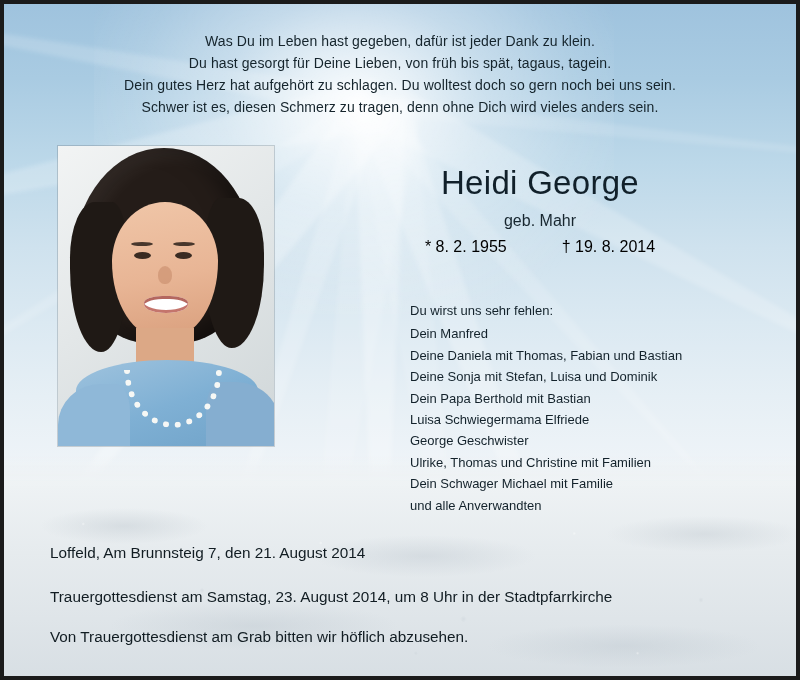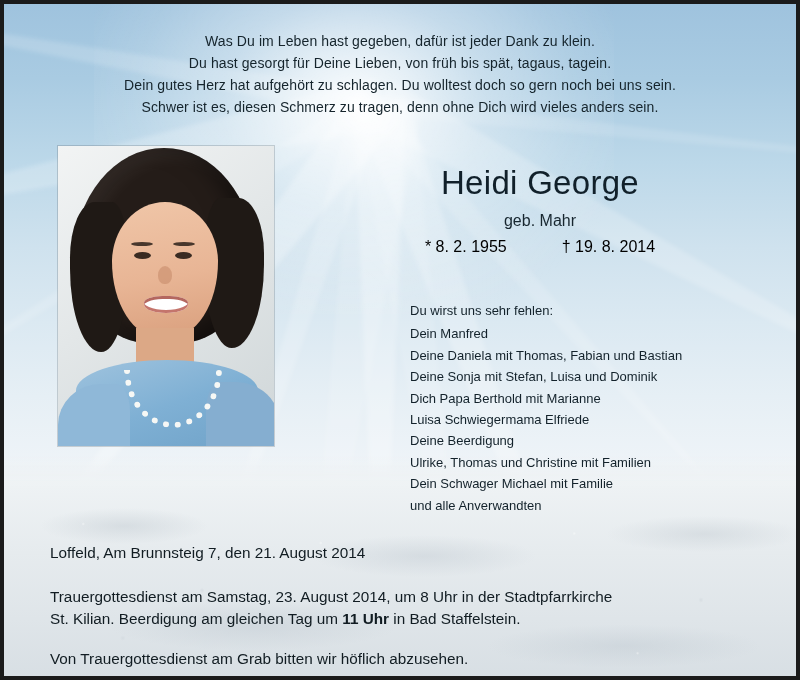--- a/index.html
+++ b/index.html
@@ -372,31 +372,30 @@
       <span>* 8. 2. 1955</span>
       <span class="sep"></span>
       <span>† 19. 8. 2014</span>
     </div>
 
     <div class="survivors">
       <div class="lead">Du wirst uns sehr fehlen:</div>
       <div>Dein Manfred</div>
       <div>Deine Daniela mit Thomas, Fabian und Bastian</div>
       <div>Deine Sonja mit Stefan, Luisa und Dominik</div>
-      <div>Dich Papa Berthold mit Marianne</div>
+      <div>Dein Papa Berthold mit Bastian</div>
       <div>Luisa Schwiegermama Elfriede</div>
-      <div>Deine Beerdigung</div>
+      <div>George Geschwister</div>
       <div>Ulrike, Thomas und Christine mit Familien</div>
       <div>Dein Schwager Michael mit Familie</div>
       <div>und alle Anverwandten</div>
     </div>
 
     <div class="footer">
       <div class="place">Loffeld, Am Brunnsteig 7, den 21. August 2014</div>
       <div class="service">
         <div>Trauergottesdienst am Samstag, 23. August 2014, um 8 Uhr in der Stadtpfarrkirche</div>
-        <div><span>St. Kilian. Beerdigung am gleichen Tag um </span><b>11 Uhr</b><span> in Bad Staffelstein.</span></div>
       </div>
       <div class="note">Von Trauergottesdienst am Grab bitten wir höflich abzusehen.</div>
     </div>
 
   </div>
 </div>
 
 </body></html>

